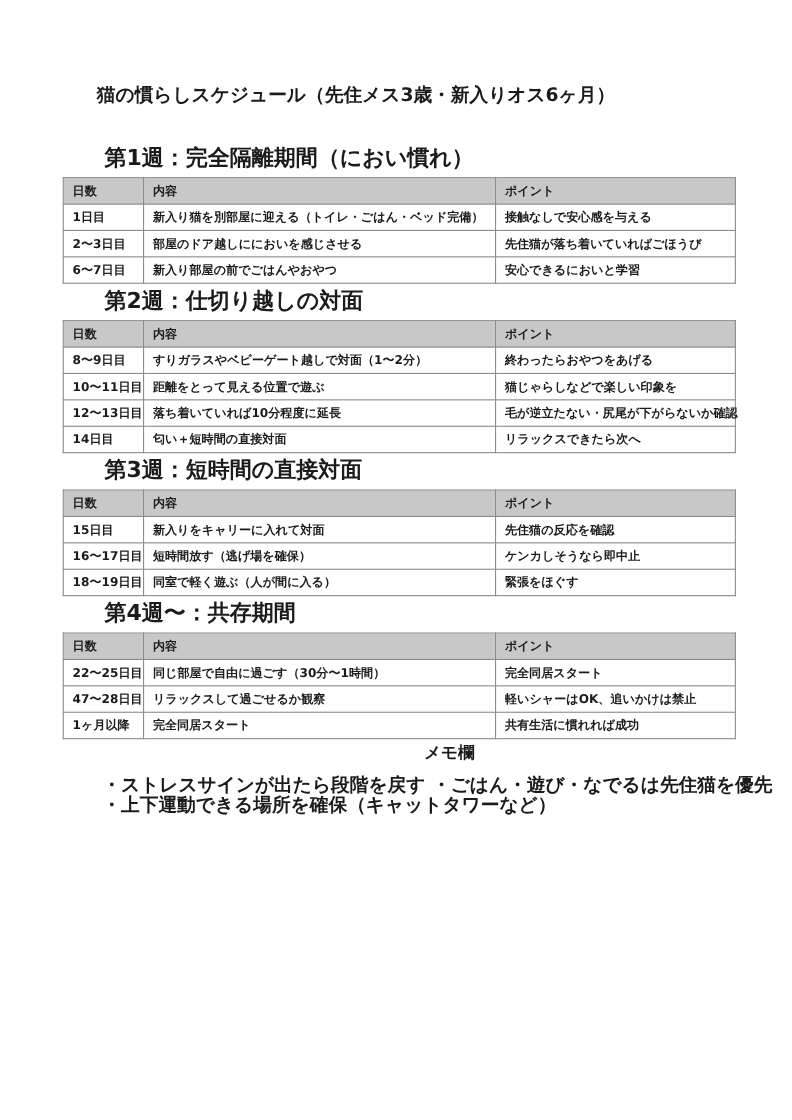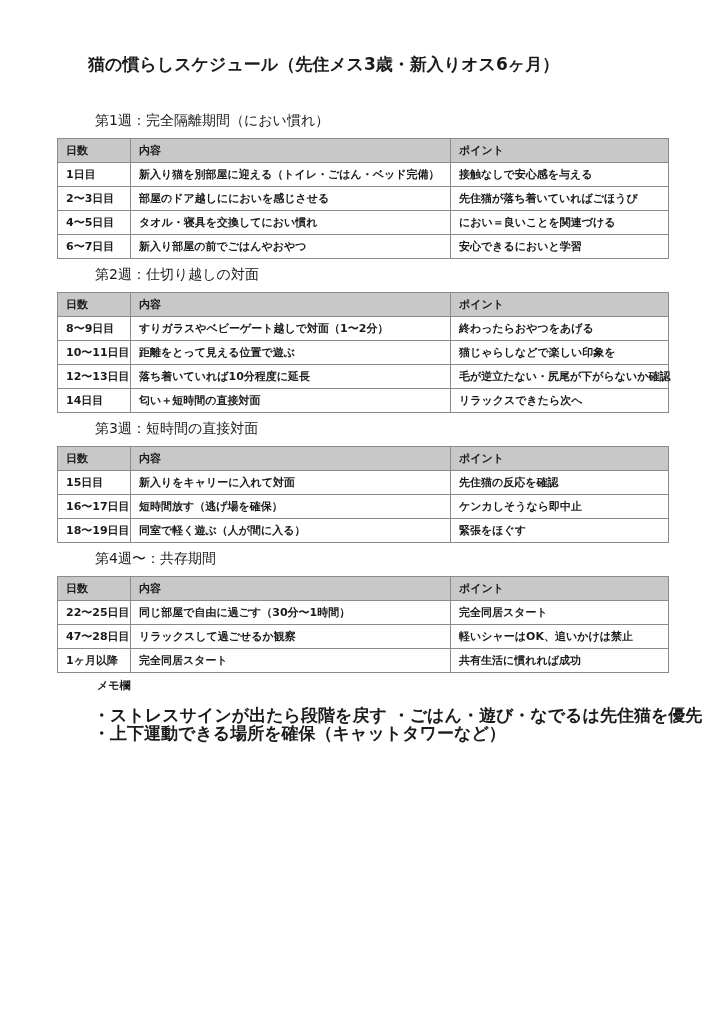--- a/index.html
+++ b/index.html
@@ -6,31 +6,31 @@
   body {
     width: 720px; height: 1018px;
     background: #ffffff;
     font-family: "DejaVu Sans", "Liberation Sans", sans-serif;
     font-weight: 700;
     color: var(--text, #1b1b1b);
   }
   .page { width: 720px; height: 1018px; overflow: hidden; background: var(--page-bg, #ffffff); }
 
   .doc-title {
-    margin: 52px 0 0 88px;
+    margin: 75px 0 0 88px;
     font-size: 17px;
     line-height: 24px;
     font-weight: 700;
   }
 
   .section-heading {
     margin: 5px 0 8px 95px;
-    font-size: 14px;
+    font-size: 20px;
     line-height: 20px;
-    font-weight: 400;
+    font-weight: 700;
   }
   .section-heading.first { margin-top: 34px; }
 
   table.sched {
     border-collapse: collapse;
     table-layout: fixed;
     width: 611px;
     margin: 0 2px 0 57px;
   }
   table.sched col.c1 { width: 73px; }
@@ -44,23 +44,24 @@
     padding: 0 8px;
     text-align: left;
     vertical-align: middle;
     white-space: nowrap;
     overflow: visible;
   }
   table.sched th { background: var(--header-bg, #c8c8c8); }
 
   .memo-heading {
     margin: 4px 0 12px 97px;
-    font-size: 11px;
+    font-size: 15px;
     line-height: 17px;
     font-weight: 700;
+    text-align: center;
   }
   .memo-lines {
     margin: 0 0 0 93px;
     font-size: 17px;
     line-height: 18px;
     font-weight: 700;
   }
 </style>
 </head>
 <body>
@@ -86,25 +87,20 @@
     <tbody>
       <tr>
         <td>1日目</td>
         <td>新入り猫を別部屋に迎える（トイレ・ごはん・ベッド完備）</td>
         <td>接触なしで安心感を与える</td>
       </tr>
       <tr>
         <td>2〜3日目</td>
         <td>部屋のドア越しににおいを感じさせる</td>
         <td>先住猫が落ち着いていればごほうび</td>
-      </tr>
-      <tr>
-        <td>4〜5日目</td>
-        <td>タオル・寝具を交換してにおい慣れ</td>
-        <td>におい＝良いことを関連づける</td>
       </tr>
       <tr>
         <td>6〜7日目</td>
         <td>新入り部屋の前でごはんやおやつ</td>
         <td>安心できるにおいと学習</td>
       </tr>
     </tbody>
   </table>
 
   <h2 class="section-heading">第2週：仕切り越しの対面</h2>

